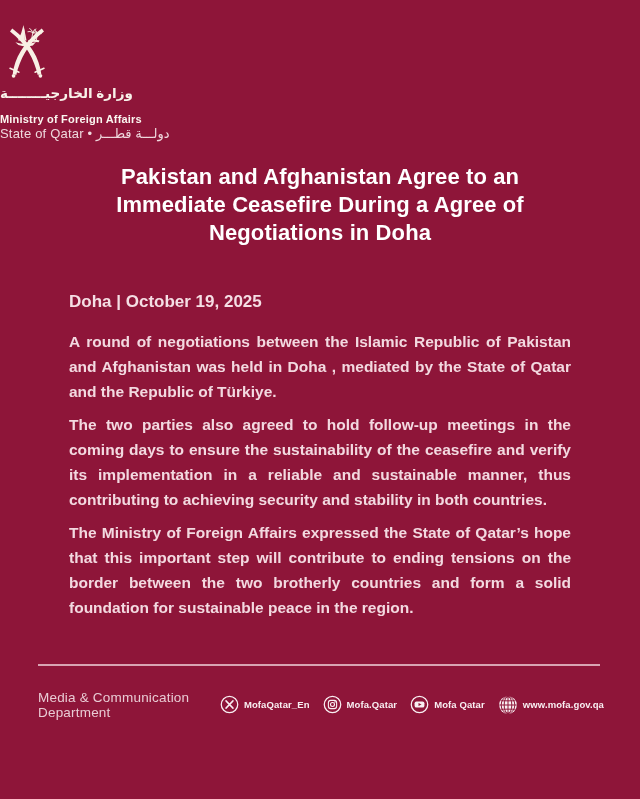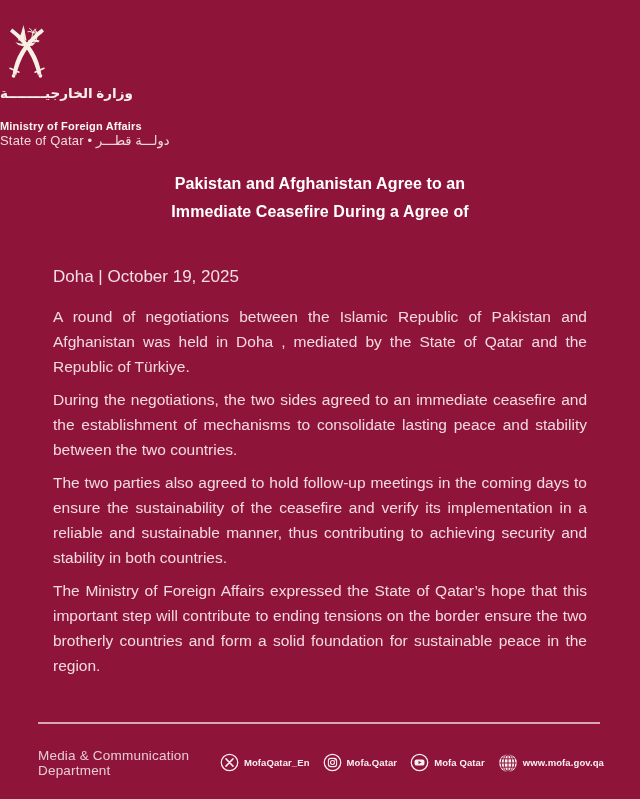--- a/index.html
+++ b/index.html
@@ -16,37 +16,37 @@
   
   .header{ text-align:left; padding-top:20px; }
   .emblem{ display:inline-block; line-height:0; }
   .arabic-title{
     font-size:13.5px;font-weight:bold;color:#F8F1E9;
     margin-top:3px; line-height:16px;
     direction:rtl;
   }
   .ministry-en{
     font-size:11px;font-weight:bold;color:#FBF6F0;
-    letter-spacing:.2px; margin-top:17px; line-height:14px;
+    letter-spacing:.2px; margin-top:10px; line-height:14px;
   }
   .state-line{
     font-size:13px;color:#EFD8DD;margin-top:3px;line-height:10px;
     letter-spacing:.2px;
   }
   
   .title{
     margin-top:24px;
     text-align:center;
     color:#FFFFFF;
-    font-size:16px;font-weight:bold;line-height:28px;
+    font-size:22px;font-weight:bold;line-height:28px;
     letter-spacing:.1px;
   }
   .title-line{ white-space:nowrap; }
   
-  .content{ padding:0 53px; }
+  .content{ padding:0 69px;font-weight:bold; }
   .dateline{
     margin-top:29px;
     font-size:17px;color:#F5DEE4;line-height:22px;
   }
   .content p{
     margin:0 0 8px 0;
     font-size:15.5px;color:#F3D9E0;line-height:25px;
     text-align:justify;
     text-align-last:left;
   }
@@ -112,28 +112,28 @@
       </svg>
     </span>
     <div class="arabic-title">وزارة الخارجيــــــــة</div>
     <div class="ministry-en">Ministry of Foreign Affairs</div>
     <div class="state-line">State of Qatar • دولـــة قطـــر</div>
   </div>
 
   <h1 class="title">
     <div class="title-line">Pakistan and Afghanistan Agree to an</div>
     <div class="title-line">Immediate Ceasefire During a Agree of</div>
+    <div class="title-line">Negotiations in Doha</div>
   </h1>
 
   <div class="content">
     <div class="dateline">Doha | October 19, 2025</div>
     <p>A round of negotiations between the Islamic Republic of Pakistan and Afghanistan was held in Doha , mediated by the State of Qatar and the Republic of Türkiye.</p>
-    <p>During the negotiations, the two sides agreed to an immediate ceasefire and the establishment of mechanisms to consolidate lasting peace and stability between the two countries.</p>
     <p>The two parties also agreed to hold follow-up meetings in the coming days to ensure the sustainability of the ceasefire and verify its implementation in a reliable and sustainable manner, thus contributing to achieving security and stability in both countries.</p>
-    <p>The Ministry of Foreign Affairs expressed the State of Qatar’s hope that this important step will contribute to ending tensions on the border ensure the two brotherly countries and form a solid foundation for sustainable peace in the region.</p>
+    <p>The Ministry of Foreign Affairs expressed the State of Qatar’s hope that this important step will contribute to ending tensions on the border between the two brotherly countries and form a solid foundation for sustainable peace in the region.</p>
   </div>
 
   <hr class="divider">
 
   <div class="footer">
     <div class="dept">Media &amp; Communication Department</div>
     <div class="socials">
 
       <div class="social-item">
         <span>

